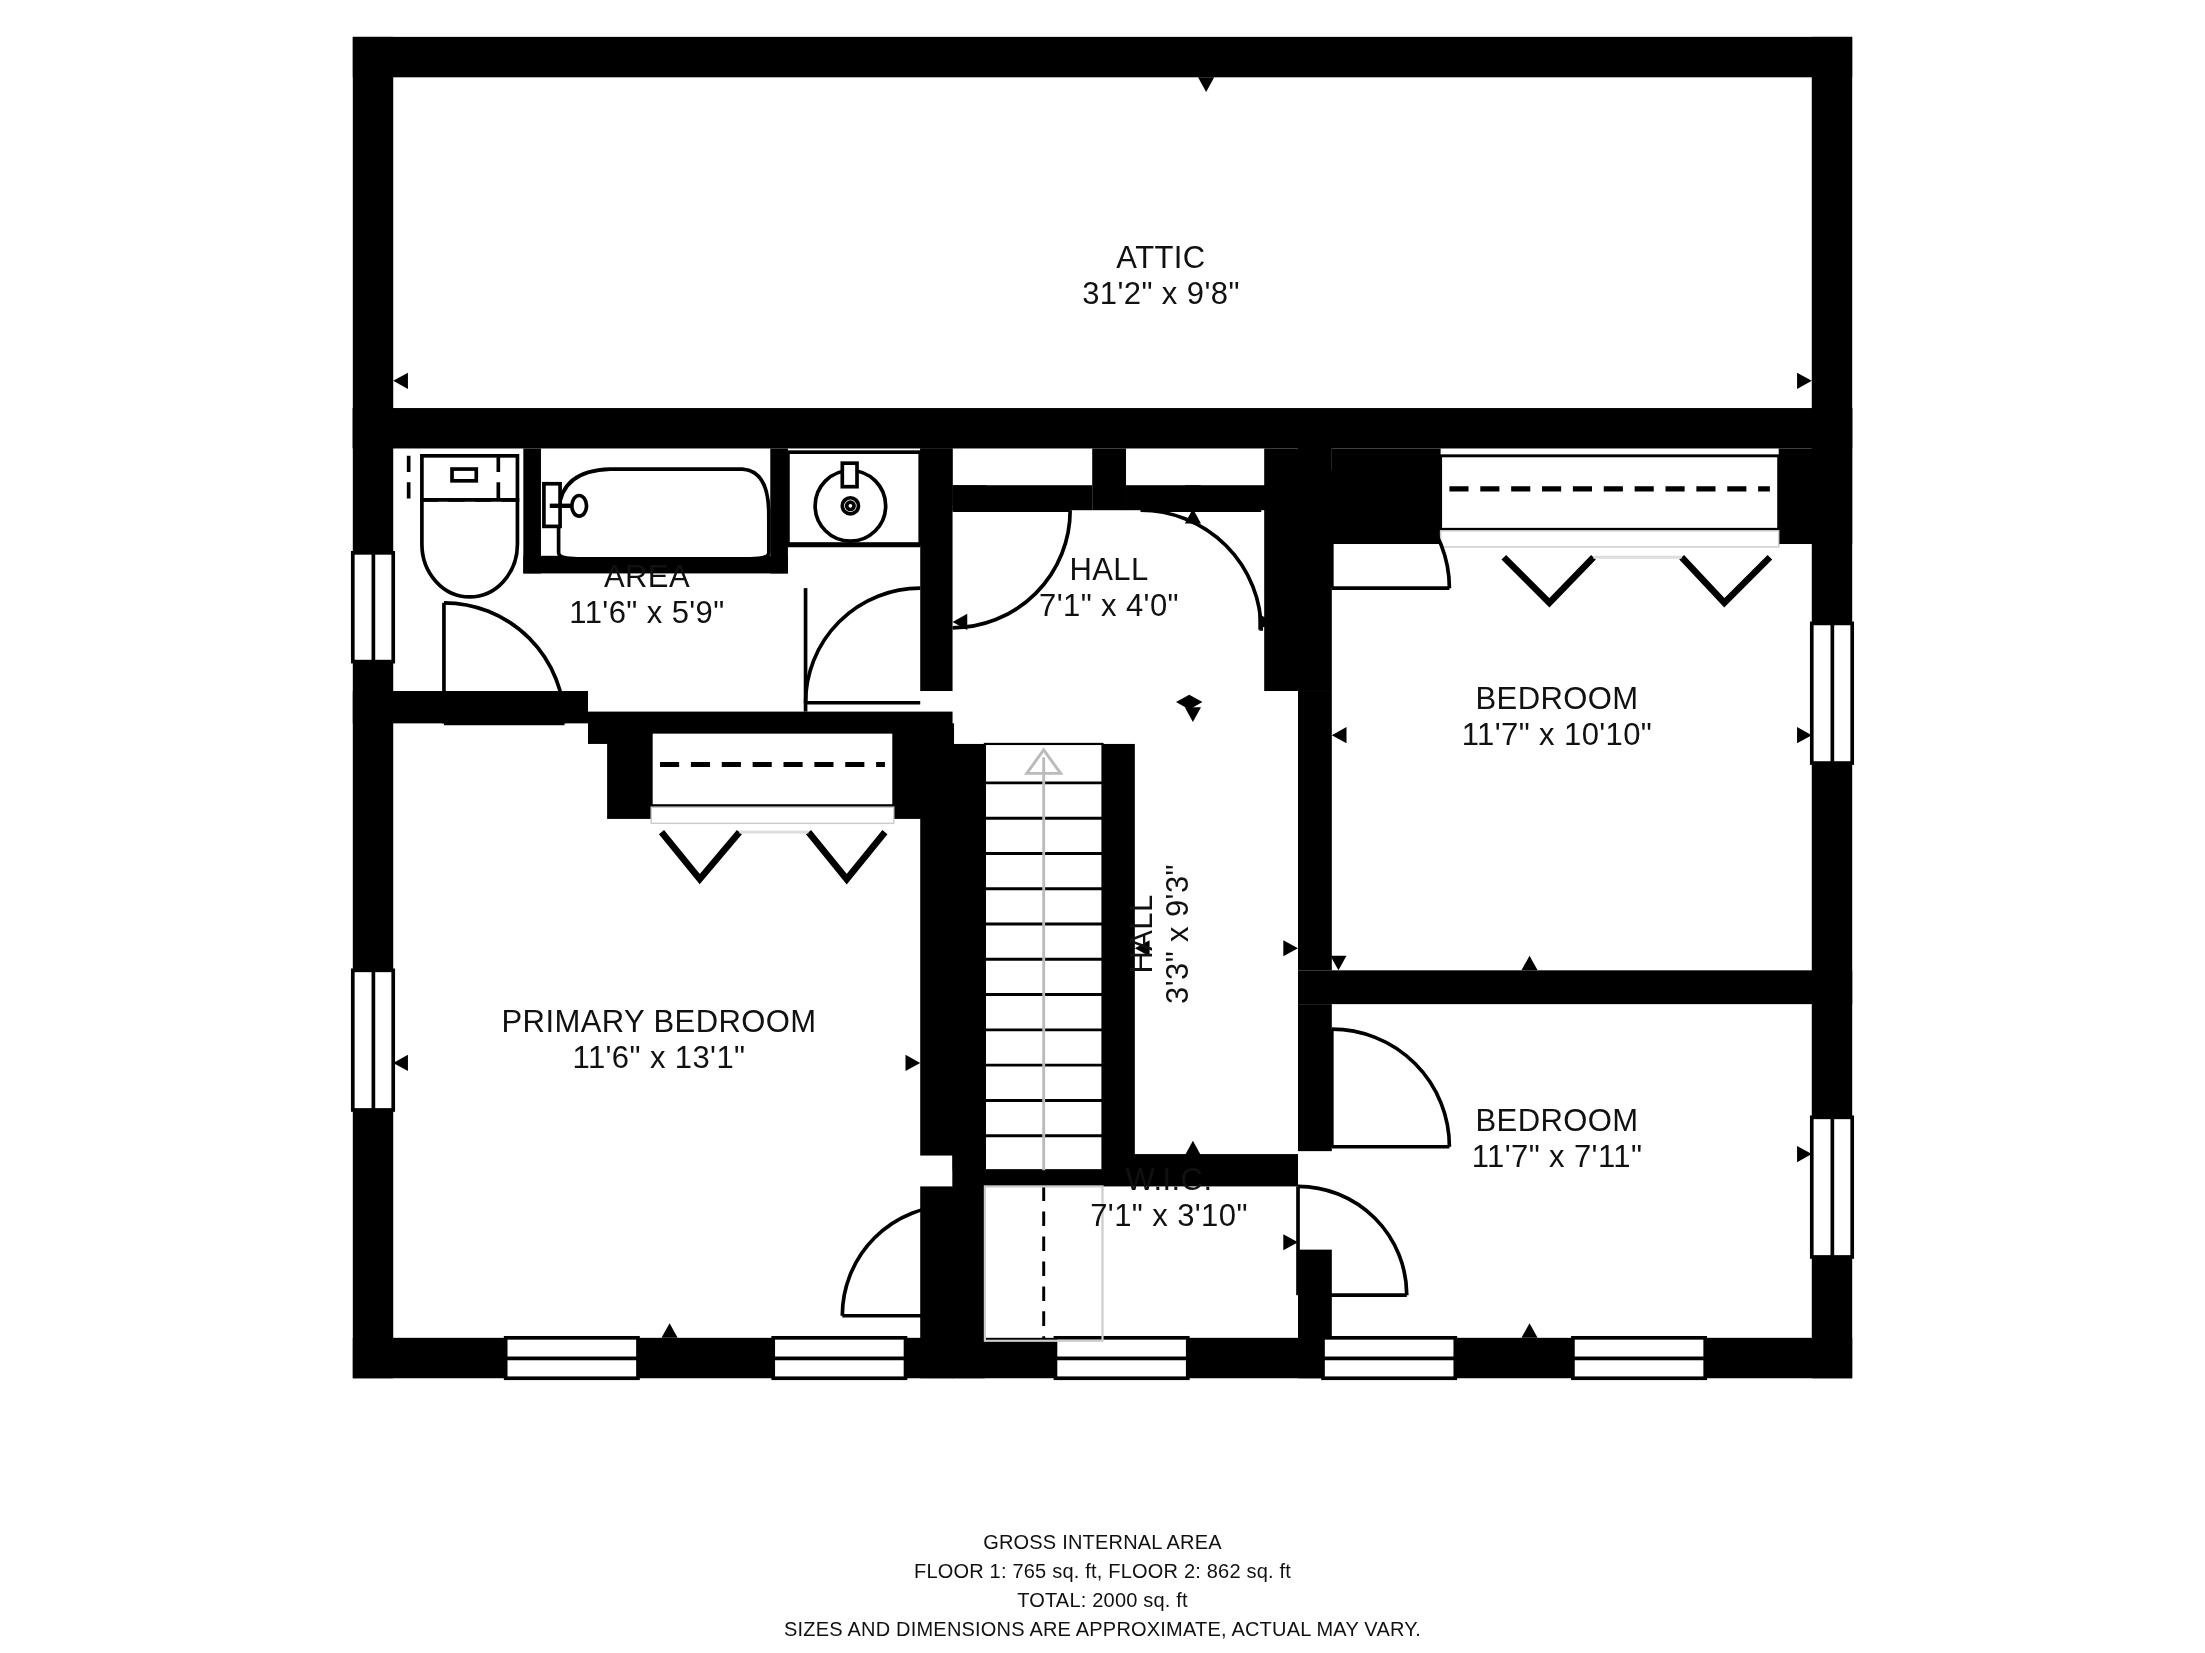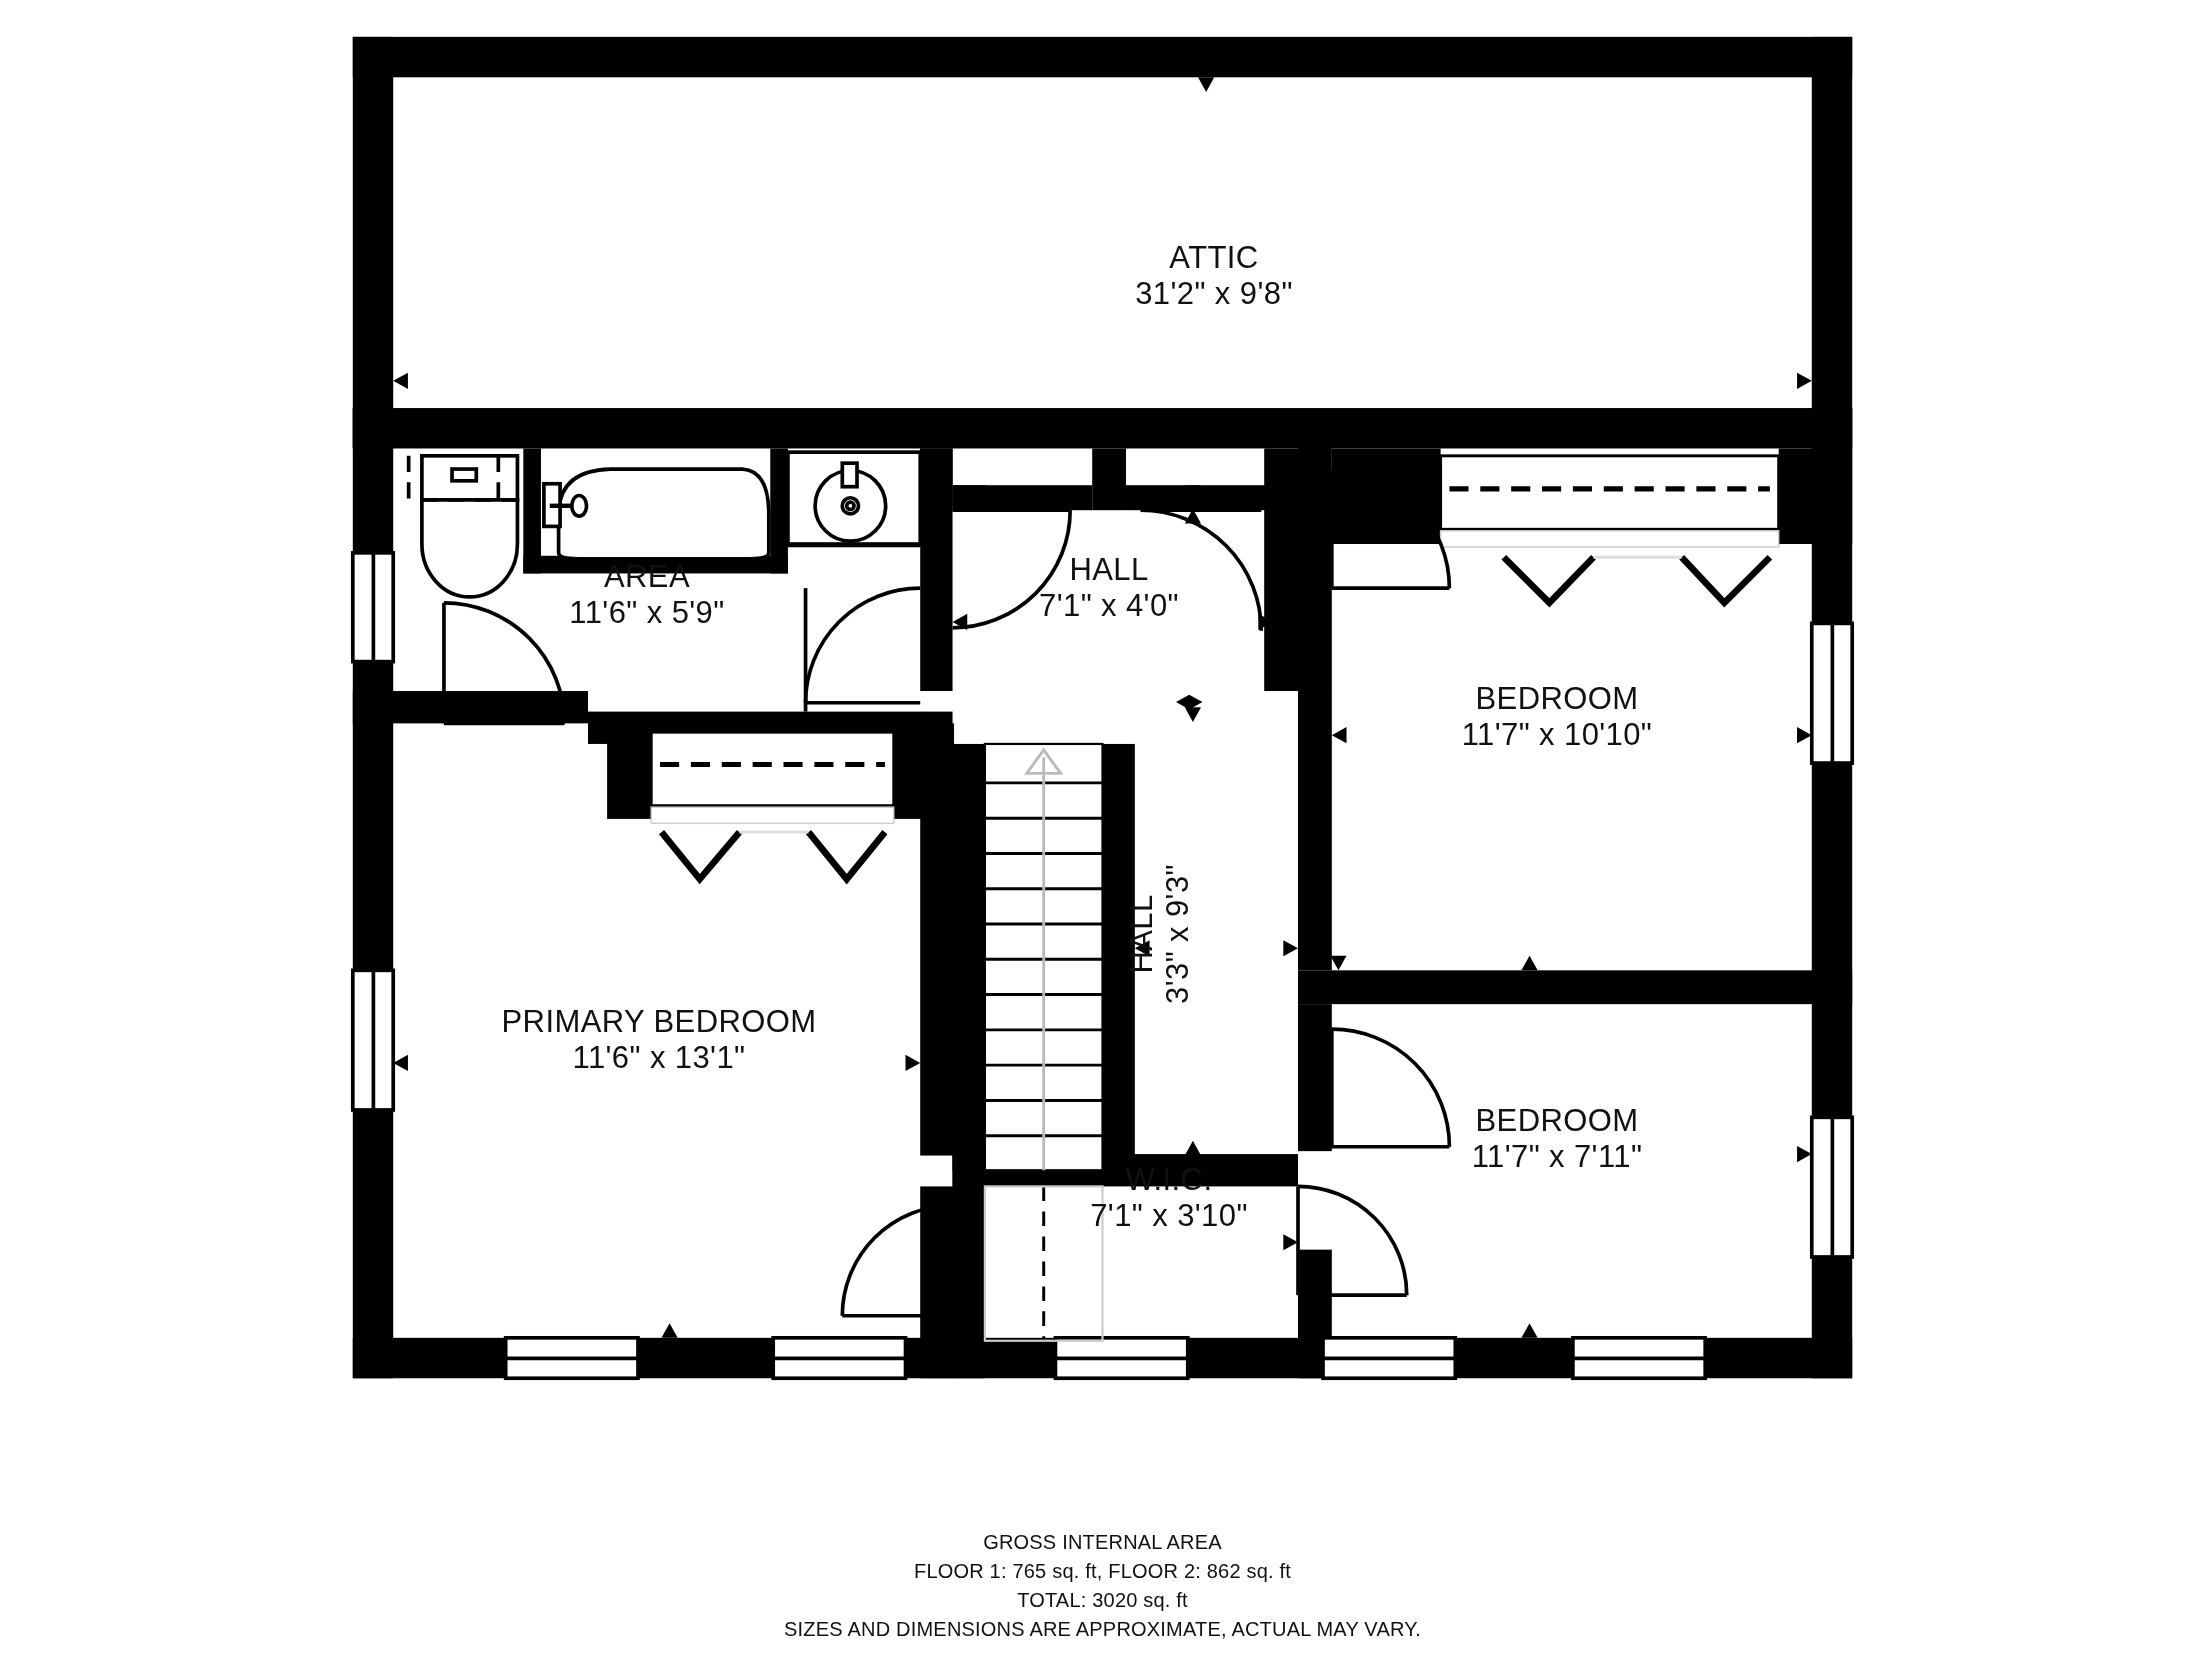--- a/index.html
+++ b/index.html
@@ -325,21 +325,21 @@
       <path d="M535,1446 l20,-11 l0,22 z"></path>
       <path d="M1252,1446 l-20,-11 l0,22 z"></path>
       <path d="M900,1820 l22,0 l-11,-20 z"></path>
 
       <path d="M1296,1690 l20,-11 l0,22 z"></path>
       <path d="M1766,1690 l-20,-11 l0,22 z"></path>
     </g>
 
   </svg>
 
-  <div class="room-label" style="left:1214px; top:276px; transform:translate(-50%,-50%);">
+  <div class="room-label" style="left:1161px; top:276px; transform:translate(-50%,-50%);">
     <span class="rl-name">ATTIC</span>
     <span class="rl-dim">31'2" x 9'8"</span>
   </div>
 
   <div class="room-label" style="left:647px; top:595px; transform:translate(-50%,-50%);">
     <span class="rl-name">AREA</span>
     <span class="rl-dim">11'6" x 5'9"</span>
   </div>
 
   <div class="room-label" style="left:1109px; top:588px; transform:translate(-50%,-50%);">
@@ -368,18 +368,18 @@
   </div>
 
   <div class="room-label" style="left:1169px; top:1165px; transform:translate(-50%,-50%);margin-top:33px;">
     <span class="rl-name">W.I.C.</span>
     <span class="rl-dim">7'1" x 3'10"</span>
   </div>
 
   <div id="footer-block">
     <div>GROSS INTERNAL AREA</div>
     <div>FLOOR 1: 765 sq. ft, FLOOR 2: 862 sq. ft</div>
-    <div>TOTAL: 3020 sq. ft</div>
+    <div>TOTAL: 2000 sq. ft</div>
     <div>SIZES AND DIMENSIONS ARE APPROXIMATE, ACTUAL MAY VARY.</div>
   </div>
 
 </div>
 
 
 </body></html>

